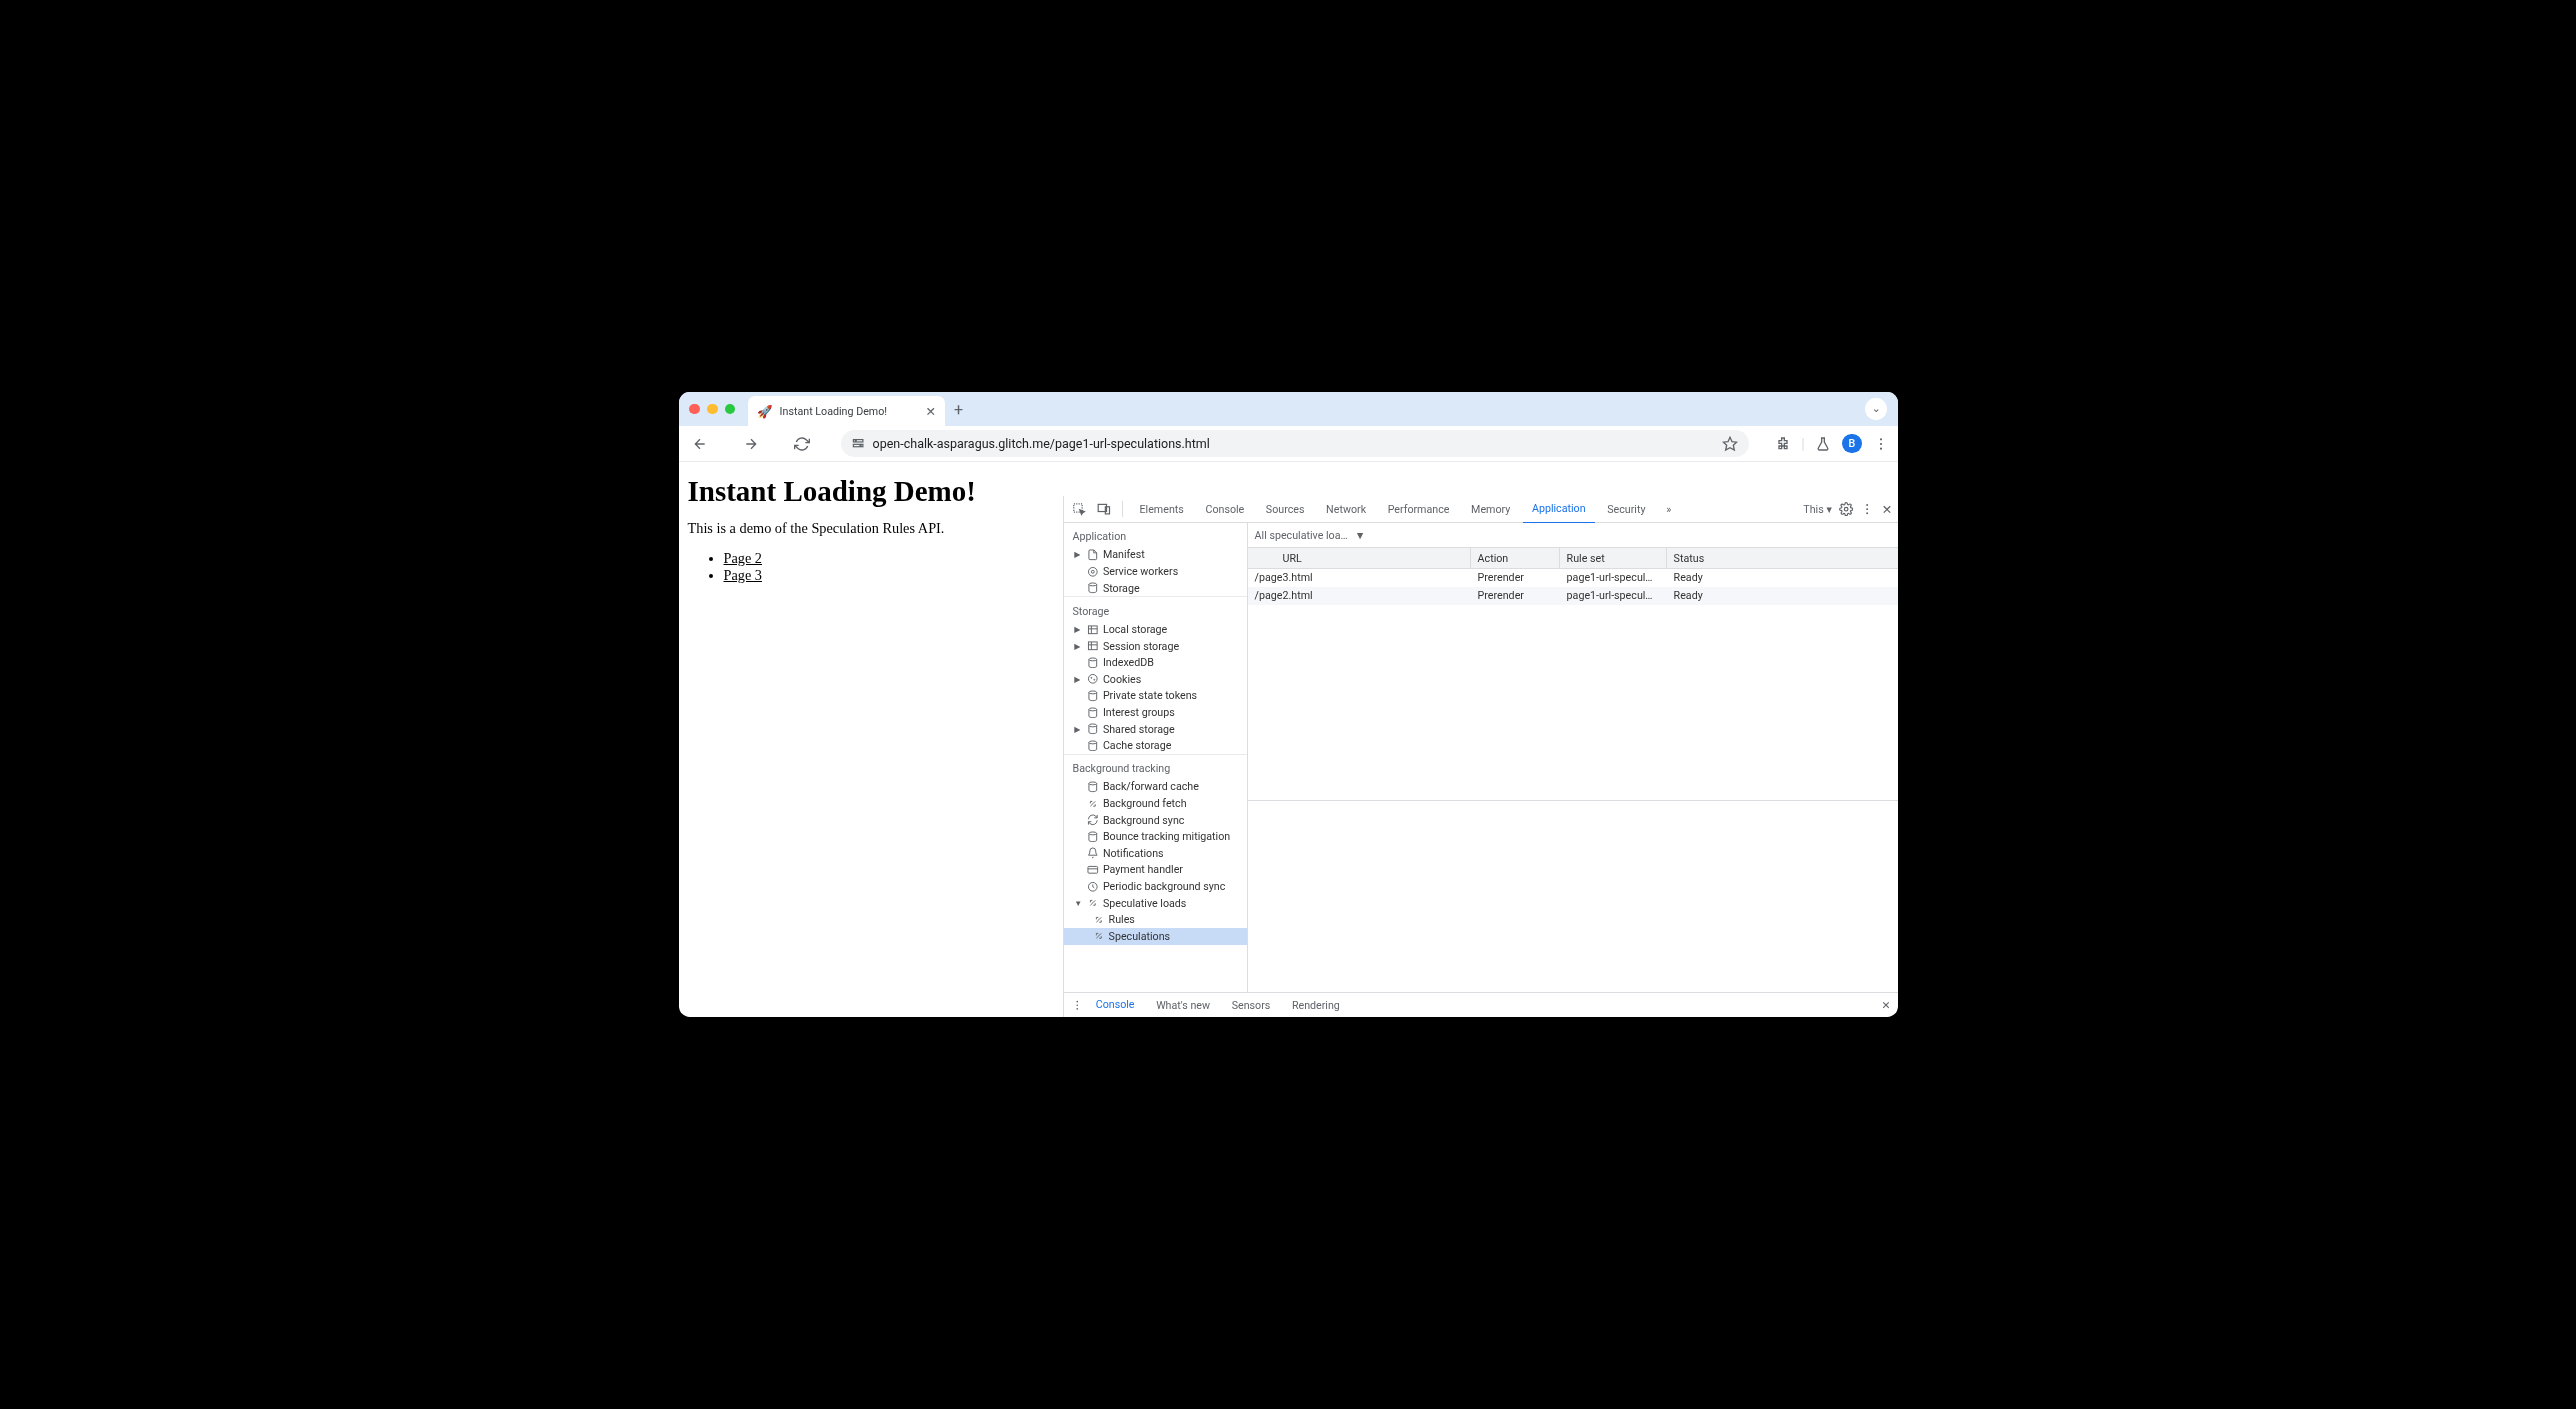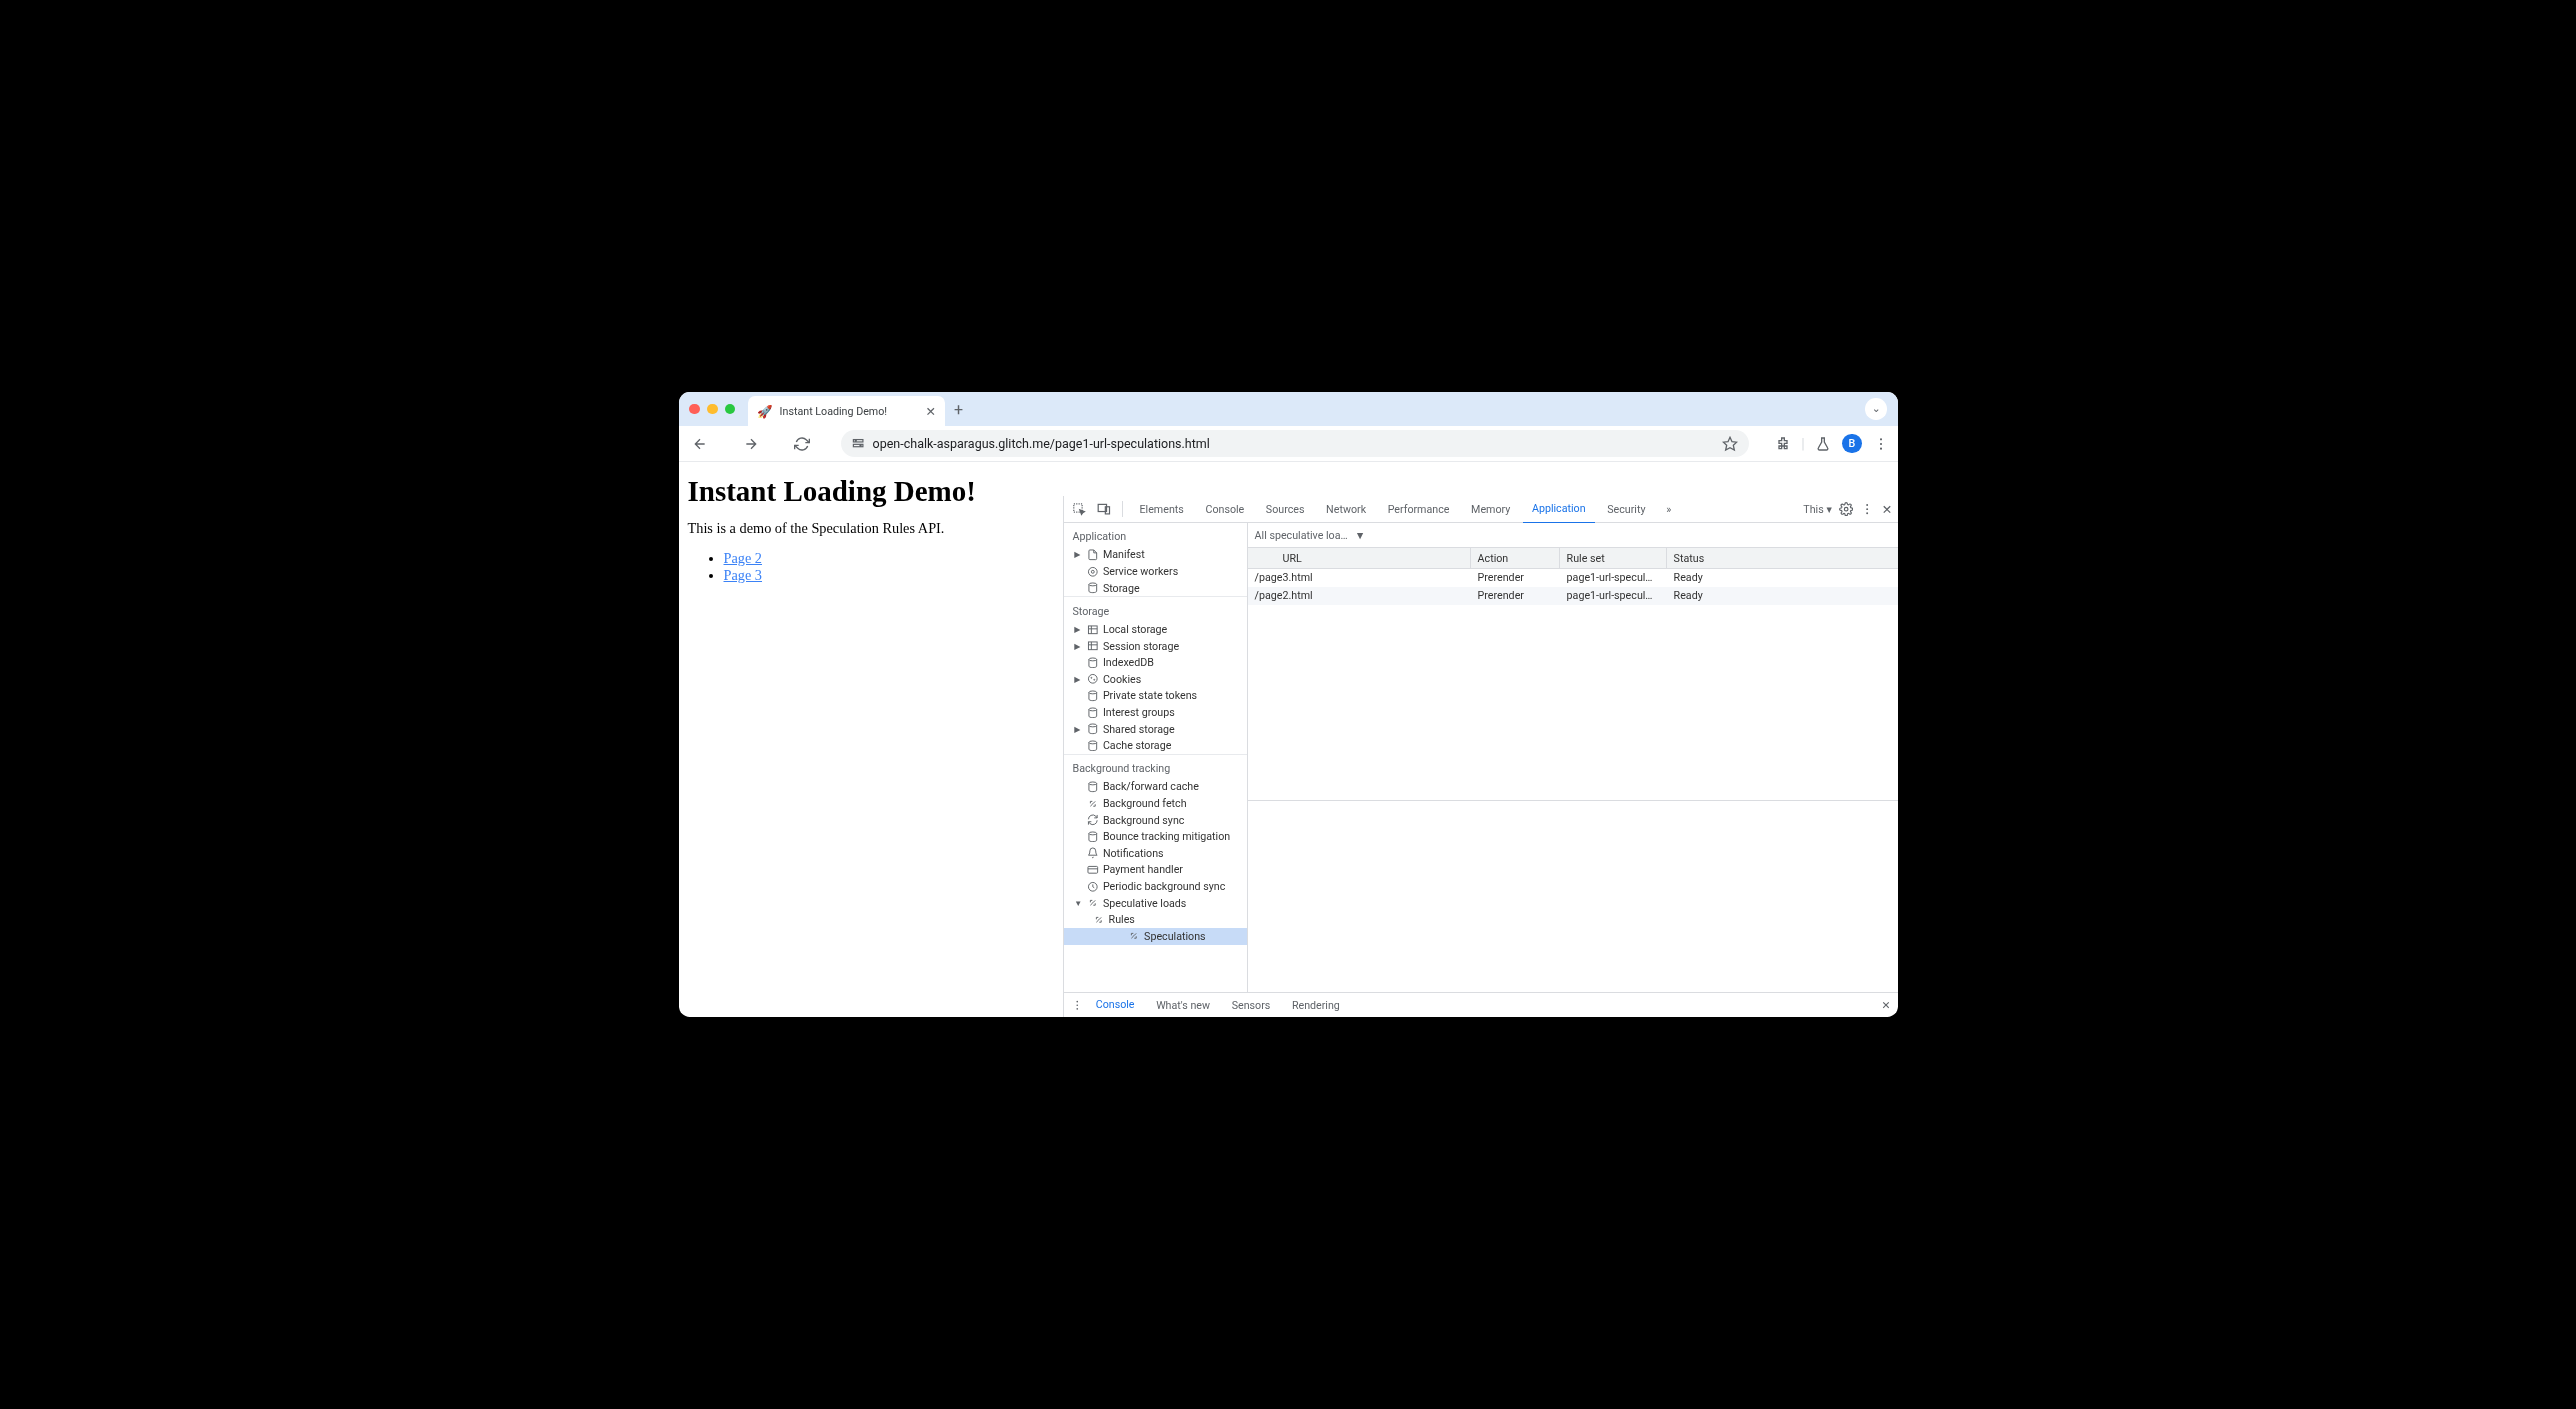--- a/index.html
+++ b/index.html
@@ -97,21 +97,21 @@
 .page {
   width: 384px;
   padding: 12.5px 9px;
   font-family: "Times New Roman", serif;
   color: #000;
   overflow: auto;
 }
 .page h1 { font-size: 29px; font-weight: bold; margin-bottom: 12.5px; }
 .page p { font-size: 14.3px; margin-bottom: 12.5px; }
 .page ul { padding-left: 36px; }
-.page a { color: #3b82f6; text-decoration: underline; font-size: 14.3px; }
+.page a { color: #000000; text-decoration: underline; font-size: 14.3px; }
 .devtools {
   flex: 1;
   display: flex;
   flex-direction: column;
   border-left: 0.9px solid #dadce0;
   font-size: 10.7px;
   color: #333;
   margin-top: 34px;
 }
 .dt-tabs {
@@ -146,21 +146,21 @@
   padding: 1.8px 5.4px 1.8px 10.7px;
   gap: 3.6px;
   cursor: pointer;
   font-size: 10.7px;
   color: #333;
   white-space: nowrap;
 }
 .tree-item.l2 { padding-left: 29px; }
 .tree-item .caret { width: 9px; font-size: 8px; color: #5f6368; }
 .tree-item .icn { width: 12.5px; height: 12.5px; display: flex; align-items: center; justify-content: center; color: #5f6368; }
-.tree-item.active { background: #c7dbf7; justify-content: center; }
+.tree-item.active { background: #c7dbf7; }
 .dt-sidebar hr { border: none; border-top: 0.9px solid #e8eaed; }
 .dt-main { flex: 1; display: flex; flex-direction: column; overflow: hidden; }
 .dt-filter {
   height: 25px;
   display: flex;
   align-items: center;
   padding: 0 7.1px;
   border-bottom: 0.9px solid #dadce0;
   color: #5f6368;
   gap: 7.1px;

